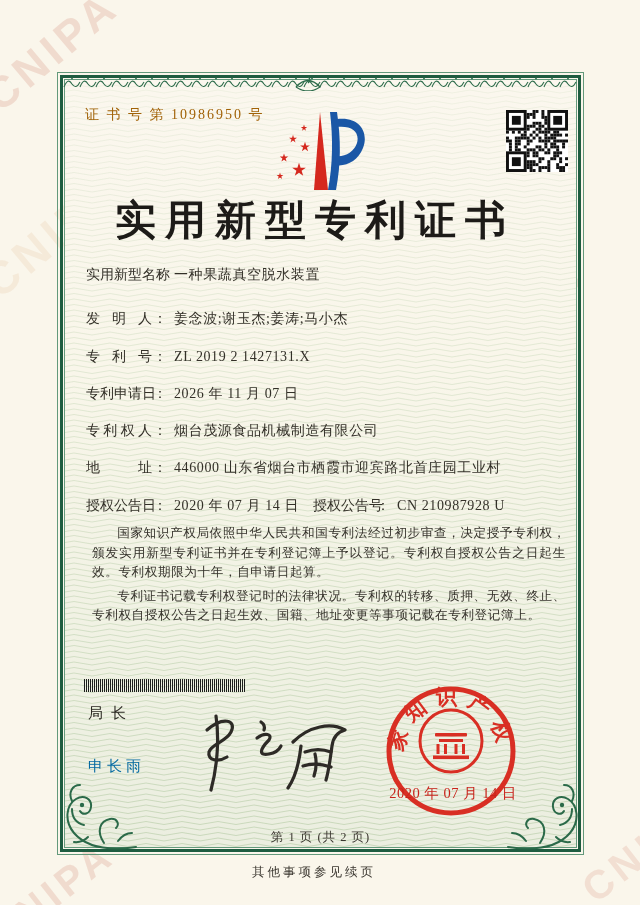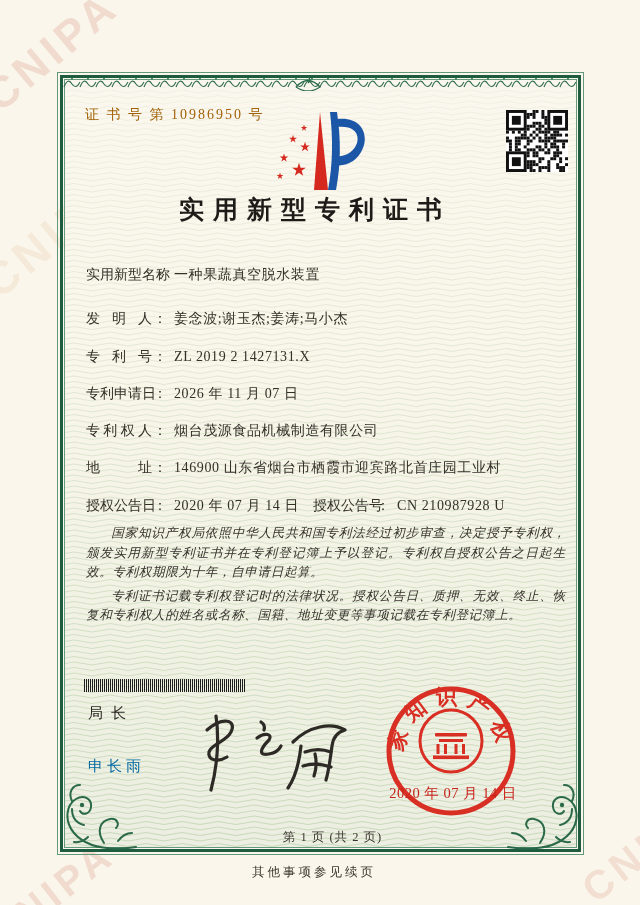--- a/index.html
+++ b/index.html
@@ -24,40 +24,40 @@
          border:1px solid #63997b;padding:2px;box-sizing:border-box;}
   .frame-mid{width:100%;height:100%;border:3px solid #1e5c40;padding:1px;box-sizing:border-box;}
   .frame-in{width:100%;height:100%;border:1px solid #63997b;box-sizing:border-box;
             position:relative;overflow:hidden;
             background:linear-gradient(180deg,#fbf7ee 0%,#f9f6ea 38%,#f1f2e4 70%,#ebeee0 100%);}
   #waves{position:absolute;left:0;top:0;}
   
   .certno{left:85px;top:106px;font-size:14px;letter-spacing:2px;color:#a16207;z-index:3;}
   .logo{left:270px;top:106px;z-index:3;}
   .qr{left:506px;top:110px;z-index:3;}
-  .title{left:57px;top:193px;width:516px;text-align:center;font-size:25px;font-weight:bold;
+  .title{left:57px;top:193px;width:516px;text-align:center;font-size:41px;font-weight:bold;
          color:#1d1b18;letter-spacing:9px;z-index:3;}
   .frow{left:86px;font-size:14px;color:#333028;z-index:3;white-space:nowrap;}
   .flabel{display:inline-block;width:66px;text-align:justify;text-align-last:justify;}
   .fcolon{margin:0 7px 0 1px;}
   .fvalue{letter-spacing:0.6px;}
   .frow2{left:313px;font-size:14px;color:#333028;z-index:3;white-space:nowrap;}
   .frow2 .flabel{width:62px;}
   .paras{left:76px;top:524px;width:490px;z-index:3;color:#35322b;
          font-size:12.6px;line-height:19.5px;letter-spacing:0.6px;text-align:justify;}
-  .paras p{margin:0 0 4px 10px;text-indent:2em;font-style:italic;}
+  .paras p{margin:0 0 4px 16px;text-indent:2em;}
   .barcode{left:84px;top:679px;z-index:3;}
   .sig-title{left:88px;top:704px;font-size:15px;letter-spacing:8px;color:#2a2722;z-index:3;}
   .sig-name{left:88px;top:757px;font-size:15px;letter-spacing:4px;color:#0369a1;z-index:3;}
   .sig-script{left:185px;top:708px;z-index:3;}
   .seal{left:383px;top:683px;z-index:4;opacity:0.95;}
   .seal-date{left:383px;top:784px;width:140px;text-align:center;font-size:14.5px;
              color:#c8231b;letter-spacing:0.5px;z-index:5;white-space:nowrap;}
   .pageinfo{left:57px;top:829px;width:527px;text-align:center;font-size:12.5px;
-            color:#3a362f;letter-spacing:1px;z-index:3;padding-left:12px;}
+            color:#3a362f;letter-spacing:1px;z-index:3;}
   .footnote{left:0;top:864px;width:628px;text-align:center;font-size:12.5px;
             color:#3a362f;letter-spacing:3px;z-index:3;}
   .garland{left:60px;top:74px;z-index:2;}
   .corner{z-index:2;}
   .corner-l{left:60px;top:779px;}
   .corner-r{left:506px;top:779px;}
 </style>
 </head>
 <body>
 
@@ -495,32 +495,32 @@
 <div class="abs frow" style="top:348px">
   <span class="flabel">专利号</span><span class="fcolon">：</span><span class="fvalue">ZL 2019 2 1427131.X</span>
 </div>
 <div class="abs frow" style="top:385px">
   <span class="flabel">专利申请日</span><span class="fcolon">：</span><span class="fvalue">2026 年 11 月 07 日</span>
 </div>
 <div class="abs frow" style="top:422px">
   <span class="flabel">专利权人</span><span class="fcolon">：</span><span class="fvalue">烟台茂源食品机械制造有限公司</span>
 </div>
 <div class="abs frow" style="top:459px">
-  <span class="flabel">地址</span><span class="fcolon">：</span><span class="fvalue">146900  山东省烟台市栖霞市迎宾路北首庄园工业村</span>
+  <span class="flabel">地址</span><span class="fcolon">：</span><span class="fvalue">446000  山东省烟台市栖霞市迎宾路北首庄园工业村</span>
 </div>
 <div class="abs frow" style="top:497px">
   <span class="flabel">授权公告日</span><span class="fcolon">：</span><span class="fvalue">2020 年 07 月 14 日</span>
 </div>
 <div class="abs frow2" style="top:497px">
   <span class="flabel">授权公告号</span><span class="fcolon">：</span><span class="fvalue">CN 210987928 U</span>
 </div>
 
 <div class="abs paras">
   <p>国家知识产权局依照中华人民共和国专利法经过初步审查，决定授予专利权，颁发实用新型专利证书并在专利登记簿上予以登记。专利权自授权公告之日起生效。专利权期限为十年，自申请日起算。</p>
-  <p>专利证书记载专利权登记时的法律状况。授权公告日、质押、无效、终止、恢复和专利权人的姓名或名称、国籍、地址变更等事项记载在专利登记簿上。</p>
+  <p>专利证书记载专利权登记时的法律状况。专利权的转移、质押、无效、终止、专利权自授权公告之日起生效、国籍、地址变更等事项记载在专利登记簿上。</p>
 </div>
 
 <svg class="abs barcode" id="barcode" width="168" height="13">
     <rect x="0" y="0" width="1" height="13" fill="#1c1c1c"></rect>
     <rect x="2" y="0" width="1" height="13" fill="#1c1c1c"></rect>
     <rect x="4" y="0" width="1" height="13" fill="#1c1c1c"></rect>
     <rect x="6" y="0" width="1" height="13" fill="#1c1c1c"></rect>
     <rect x="8" y="0" width="1" height="13" fill="#1c1c1c"></rect>
     <rect x="10" y="0" width="1" height="13" fill="#1c1c1c"></rect>
     <rect x="12" y="0" width="1" height="13" fill="#1c1c1c"></rect>

